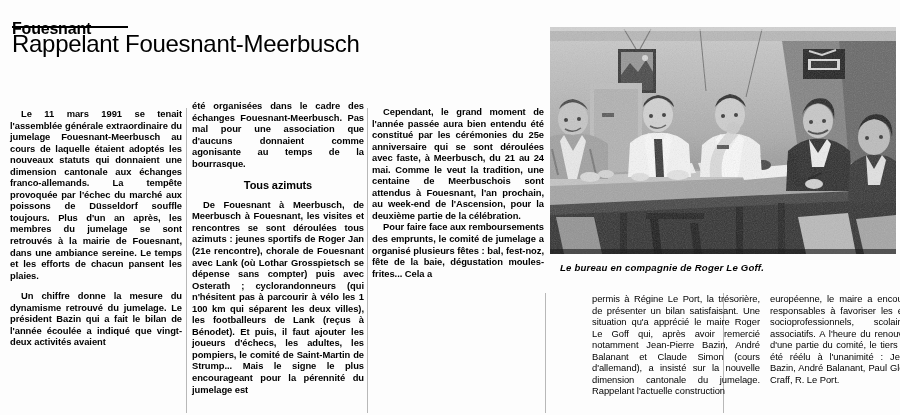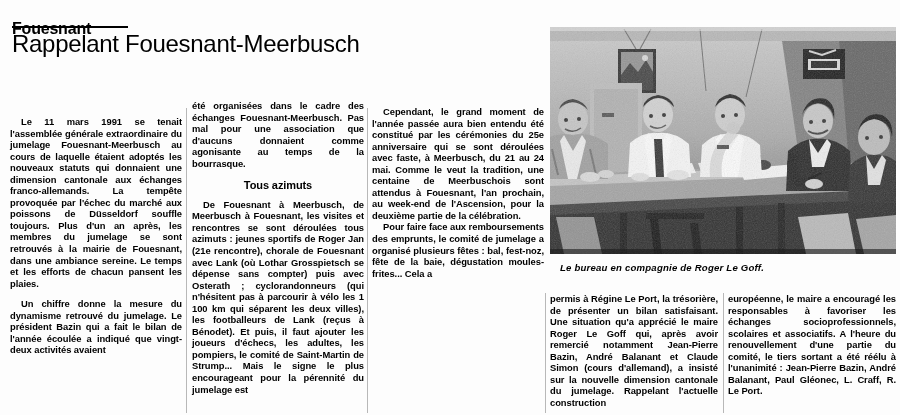--- a/index.html
+++ b/index.html
@@ -64,21 +64,22 @@
   .col {
     position: absolute;
     font-size: 9.4px;
     line-height: 11.55px;
     text-align: justify;
     text-justify: inter-word;
     font-weight: bold;
     letter-spacing: -0.05px;
   }
   .col.light {
-    font-weight: bold;
+    font-weight: normal;
+    margin-left: 42px;
   }
   .col p {
     margin: 0 0 0 0;
     text-align: justify;
   }
   .col p.indent {
     text-indent: 11px;
   }
   .col p.gap {
     margin-top: 9px;
@@ -89,21 +90,21 @@
   .subhead {
     font-size: 11px;
     font-weight: bold;
     text-align: center;
     text-indent: 0;
     margin: 11px 0 7px 0;
     letter-spacing: -0.1px;
   }
 
   
-  #col1 { left: 10px;  top: 108px; width: 172px; margin-top: 8px; }
+  #col1 { left: 10px;  top: 108px; width: 172px; }
   #col2 { left: 192px; top: 100px; width: 172px; }
   #col3 { left: 372px; top: 106px; width: 172px; }
   #col4 { left: 550px; top: 293px; width: 168px; }
   #col5 { left: 728px; top: 293px; width: 168px; }
 
   
   .vrule {
     position: absolute;
     width: 1px;
     background: #b8b8b8;

